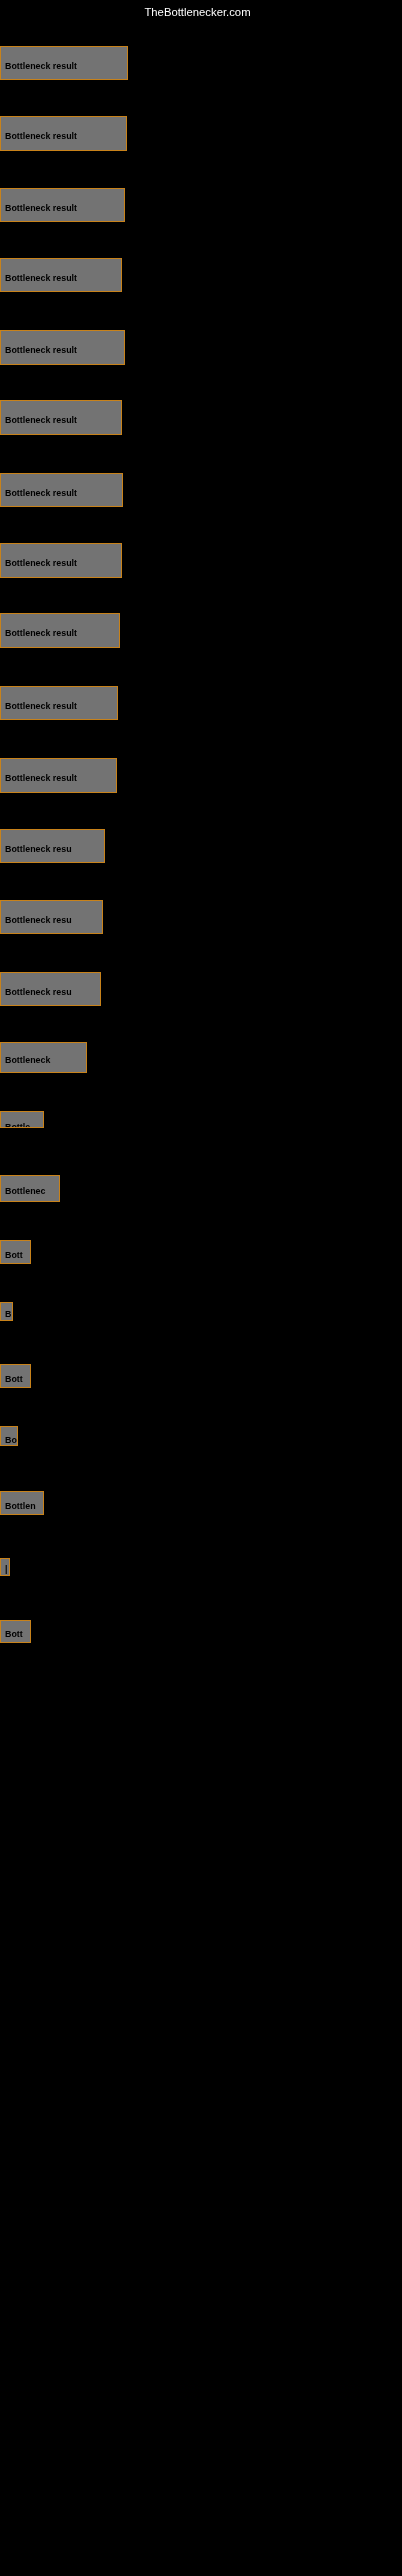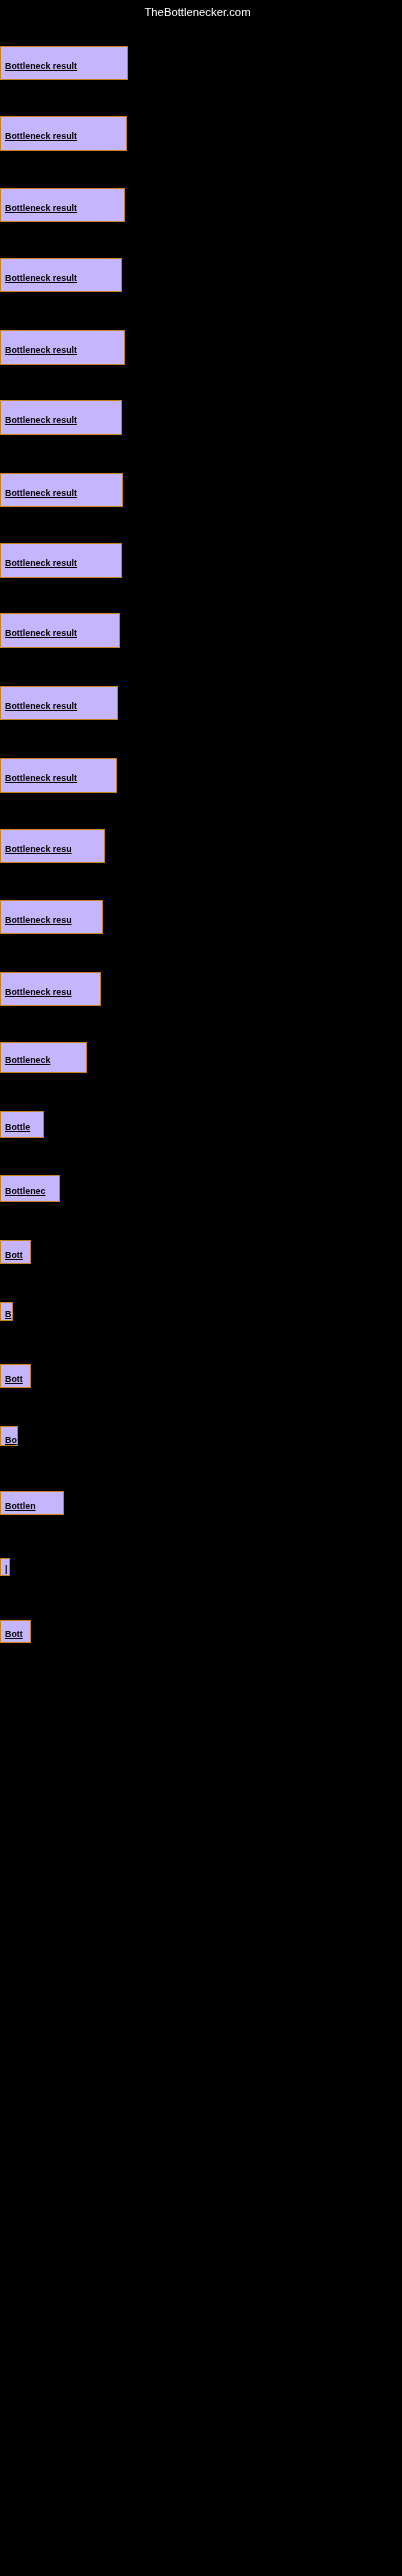--- a/index.html
+++ b/index.html
@@ -19,29 +19,28 @@
       color: #ffffff;
       font-size: 11.3px;
       padding: 3.2px 0;
       position: absolute;
       top: 3.2px;
       left: 0;
       right: 8px;
     }
     .bottleneck-label {
       position: absolute;
-      background-color: #c4b5fd;
+      background-color: #737373;
       color: #000000;
       font-size: 8.9px;
       font-weight: bold;
       padding: 2.4px 4px;
       border: 0.8px solid #c8821a;
       white-space: nowrap;
       overflow: hidden;
-      text-decoration: underline;
     }
   </style>
 </head>
 <body>
 
 <div class="site-title">TheBottlenecker.com</div>
 
 <div id="labels-container">
     <div class="bottleneck-label" style="top: 46px; left: 0px; width: 128px; height: 34px; line-height: 34px;">Bottleneck result</div>
     <div class="bottleneck-label" style="top: 116px; left: 0px; width: 127px; height: 35px; line-height: 35px;">Bottleneck result</div>
@@ -51,23 +50,23 @@
     <div class="bottleneck-label" style="top: 400px; left: 0px; width: 122px; height: 35px; line-height: 35px;">Bottleneck result</div>
     <div class="bottleneck-label" style="top: 473px; left: 0px; width: 123px; height: 34px; line-height: 34px;">Bottleneck result</div>
     <div class="bottleneck-label" style="top: 543px; left: 0px; width: 122px; height: 35px; line-height: 35px;">Bottleneck result</div>
     <div class="bottleneck-label" style="top: 613px; left: 0px; width: 120px; height: 35px; line-height: 35px;">Bottleneck result</div>
     <div class="bottleneck-label" style="top: 686px; left: 0px; width: 118px; height: 34px; line-height: 34px;">Bottleneck result</div>
     <div class="bottleneck-label" style="top: 758px; left: 0px; width: 117px; height: 35px; line-height: 35px;">Bottleneck result</div>
     <div class="bottleneck-label" style="top: 829px; left: 0px; width: 105px; height: 34px; line-height: 34px;">Bottleneck resu</div>
     <div class="bottleneck-label" style="top: 900px; left: 0px; width: 103px; height: 34px; line-height: 34px;">Bottleneck resu</div>
     <div class="bottleneck-label" style="top: 972px; left: 0px; width: 101px; height: 34px; line-height: 34px;">Bottleneck resu</div>
     <div class="bottleneck-label" style="top: 1042px; left: 0px; width: 87px; height: 31px; line-height: 31px;">Bottleneck</div>
-    <div class="bottleneck-label" style="top: 1111px; left: 0px; width: 44px; height: 27px; line-height: 27px;">Bottle</div>
+    <div class="bottleneck-label" style="top: 1111px; left: 0px; width: 44px; height: 17px; line-height: 27px;">Bottle</div>
     <div class="bottleneck-label" style="top: 1175px; left: 0px; width: 60px; height: 27px; line-height: 27px;">Bottlenec</div>
     <div class="bottleneck-label" style="top: 1240px; left: 0px; width: 31px; height: 24px; line-height: 24px;">Bott</div>
     <div class="bottleneck-label" style="top: 1302px; left: 0px; width: 13px; height: 19.3px; line-height: 19.3px;">B</div>
     <div class="bottleneck-label" style="top: 1364px; left: 0px; width: 31px; height: 24px; line-height: 24px;">Bott</div>
     <div class="bottleneck-label" style="top: 1426px; left: 0px; width: 17.7px; height: 20px; line-height: 22.5px;">Bo</div>
-    <div class="bottleneck-label" style="top: 1491px; left: 0px; width: 64px; height: 24px; line-height: 24px;">Bottlen</div>
+    <div class="bottleneck-label" style="top: 1491px; left: 0px; width: 44px; height: 24px; line-height: 24px;">Bottlen</div>
     <div class="bottleneck-label" style="top: 1558px; left: 0px; width: 6.4px; height: 17.7px; line-height: 17.7px;">|</div>
     <div class="bottleneck-label" style="top: 1620px; left: 0px; width: 31px; height: 22.5px; line-height: 22.5px;">Bott</div>
   </div>
 
 
 </body></html>

